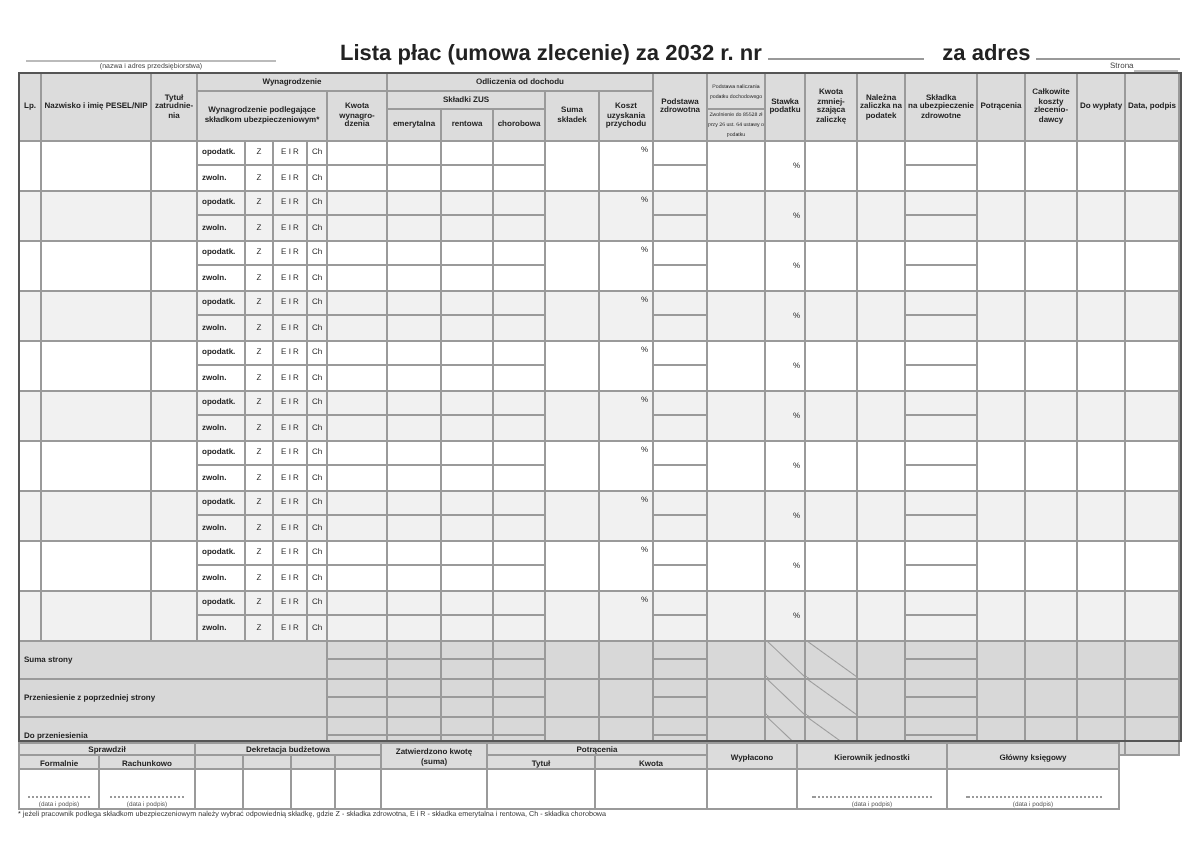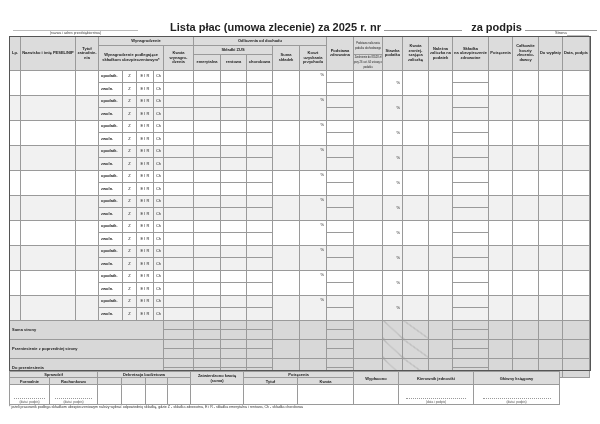--- a/index.html
+++ b/index.html
@@ -27,23 +27,23 @@
   table.foot{position:absolute;left:9px;top:371px;border-collapse:collapse;table-layout:fixed;}
   table.foot td{border:1px solid #9a9a9a;padding:0;font-size:4px;text-align:center;vertical-align:middle;}
   table.foot td.h{background:#dcdcdc;font-weight:bold;}
   .sig{display:block;margin:0 auto;width:80%;border-top:1px dotted #999;font-size:3.2px;color:#555;font-weight:normal;padding-top:1px;}
   .footnote{position:absolute;left:9px;top:405px;font-size:3.6px;color:#333;white-space:nowrap;}
 </style>
 </head>
 <body>
 
 <div class="title">
-  <span>Lista płac (umowa zlecenie) za 2025 r. nr</span>
+  <span>Lista płac (umowa zlecenie) za 2032 r. nr</span>
   <span class="blank" style="width:78px"></span>
-  &nbsp;&nbsp;<span>za podpis</span>
+  &nbsp;&nbsp;<span>za adres</span>
   <span class="blank" style="width:72px"></span>
 </div>
 <div class="employer-line"></div>
 <div class="employer-label">(nazwa i adres przedsiębiorstwa)</div>
 <div class="page-label">Strona</div>
 <div class="page-line"></div>
 
 <table class="grid" id="grid">
   <colgroup>
     <col style="width:11px">

